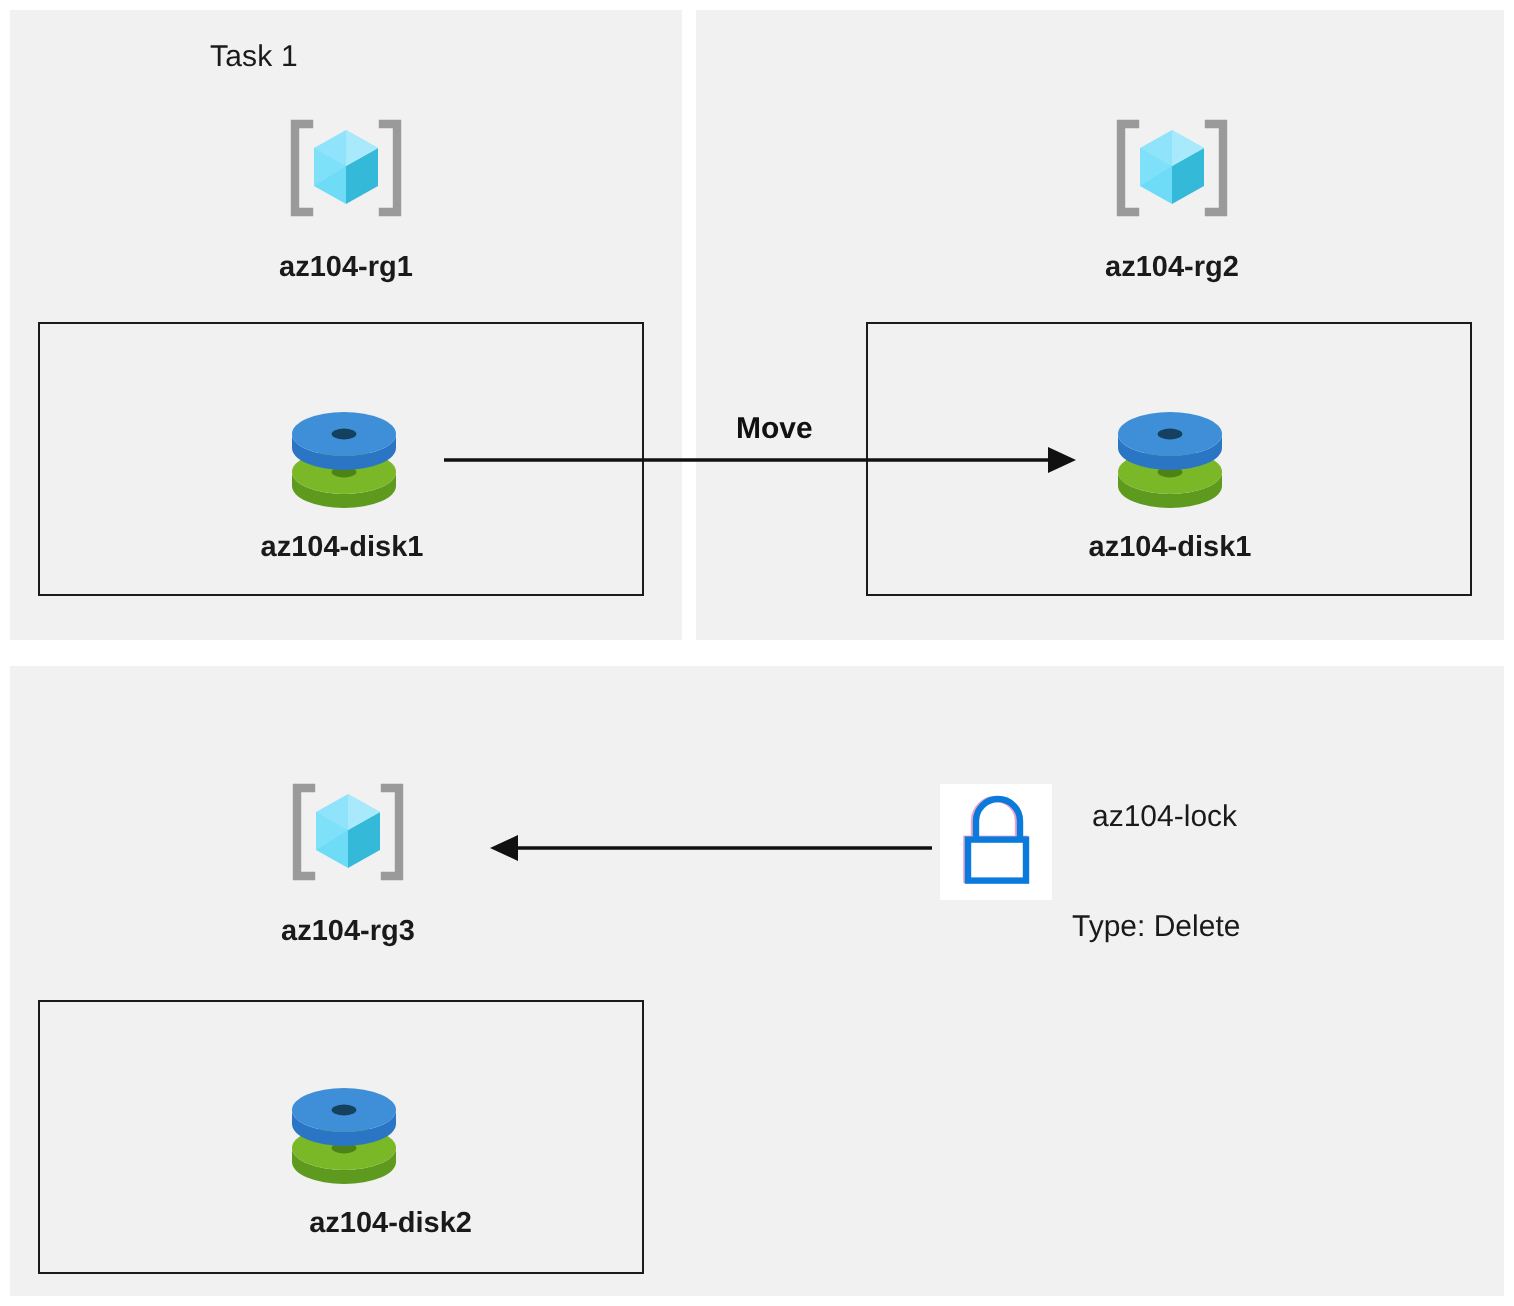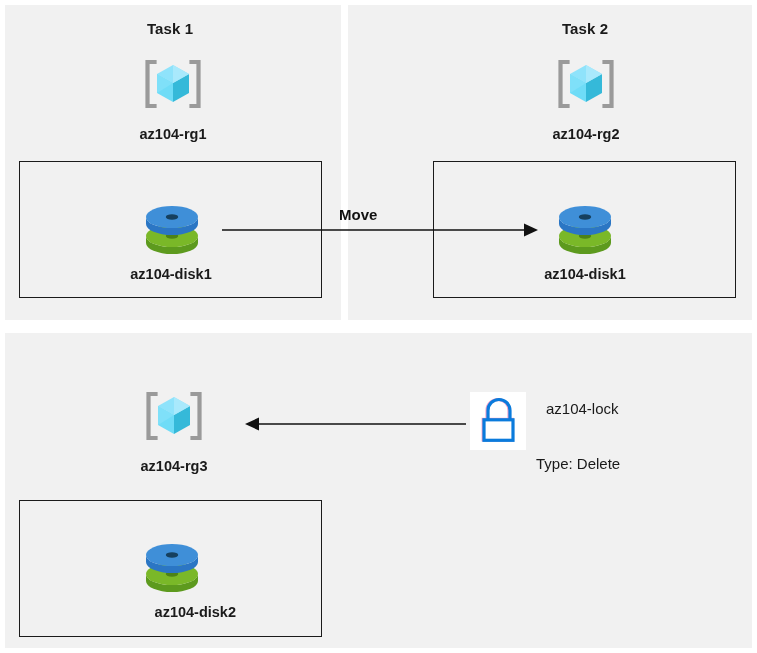--- a/index.html
+++ b/index.html
@@ -31,23 +31,23 @@
     box-sizing: border-box;
   }
   #panel-task1 { left: 5px;   top: 5px;   width: 336px; height: 315px; }
   #panel-task2 { left: 348px; top: 5px;   width: 404px; height: 315px; }
   #panel-task3 { left: 5px;   top: 333px; width: 747px; height: 315px; }
 
   
   .task-title {
     position: absolute;
     font-size: 15px;
-    font-weight: bold;
+    font-weight: normal;
     color: #1a1a1a;
-    text-align: center;
+    text-align: left;
     white-space: nowrap;
     letter-spacing: .1px;
   }
   #title-task1 { left: 105px; top: 20px; width: 130px; }
   #title-task2 { left: 520px; top: 20px; width: 130px; }
   #title-task3 { left: 108px; top: 352px; width: 130px; }
 
   
   .rg-icon {
     position: absolute;
@@ -110,21 +110,21 @@
     position: absolute;
     left: 0; top: 0;
     width: 757px;
     height: 653px;
     pointer-events: none;
   }
 
   
   #move-label {
     position: absolute;
-    left: 339px;
+    left: 368px;
     top: 206px;
     font-size: 15px;
     font-weight: bold;
     color: #111111;
     white-space: nowrap;
   }
 
   
   #lock-tile {
     position: absolute;
@@ -186,21 +186,20 @@
       <path d="M6 21 a26 11 0 0 0 52 0 v7 a26 11 0 0 1 -52 0 z" fill="#2b76c4"></path>
       <ellipse cx="32" cy="21" rx="26" ry="11" fill="#3f8fd8"></ellipse>
       <ellipse cx="32" cy="21" rx="6.2" ry="2.7" fill="#16405f"></ellipse>
     </svg>
   </div>
 
   <div class="disk-label" id="disk-label-1">az104-disk1</div>
 
   <div class="panel" id="panel-task2"></div>
 
-  <div class="task-title" id="title-task2">Task 2</div>
 
   <div class="rg-icon" id="rg-icon-2">
     <svg viewBox="0 0 64 64" width="64" height="64">
       <g fill="none" stroke="#9a9a9a" stroke-width="4.2" stroke-linecap="square">
         <path d="M13.5 10 H6.5 V54 H13.5"></path>
         <path d="M50.5 10 H57.5 V54 H50.5"></path>
       </g>
       <g>
         <polygon points="32,13 48,22 32,31 16,22" fill="#8fe3fb"></polygon>
         <polygon points="16,22 32,31 32,50 16,41" fill="#6fdcf7"></polygon>

